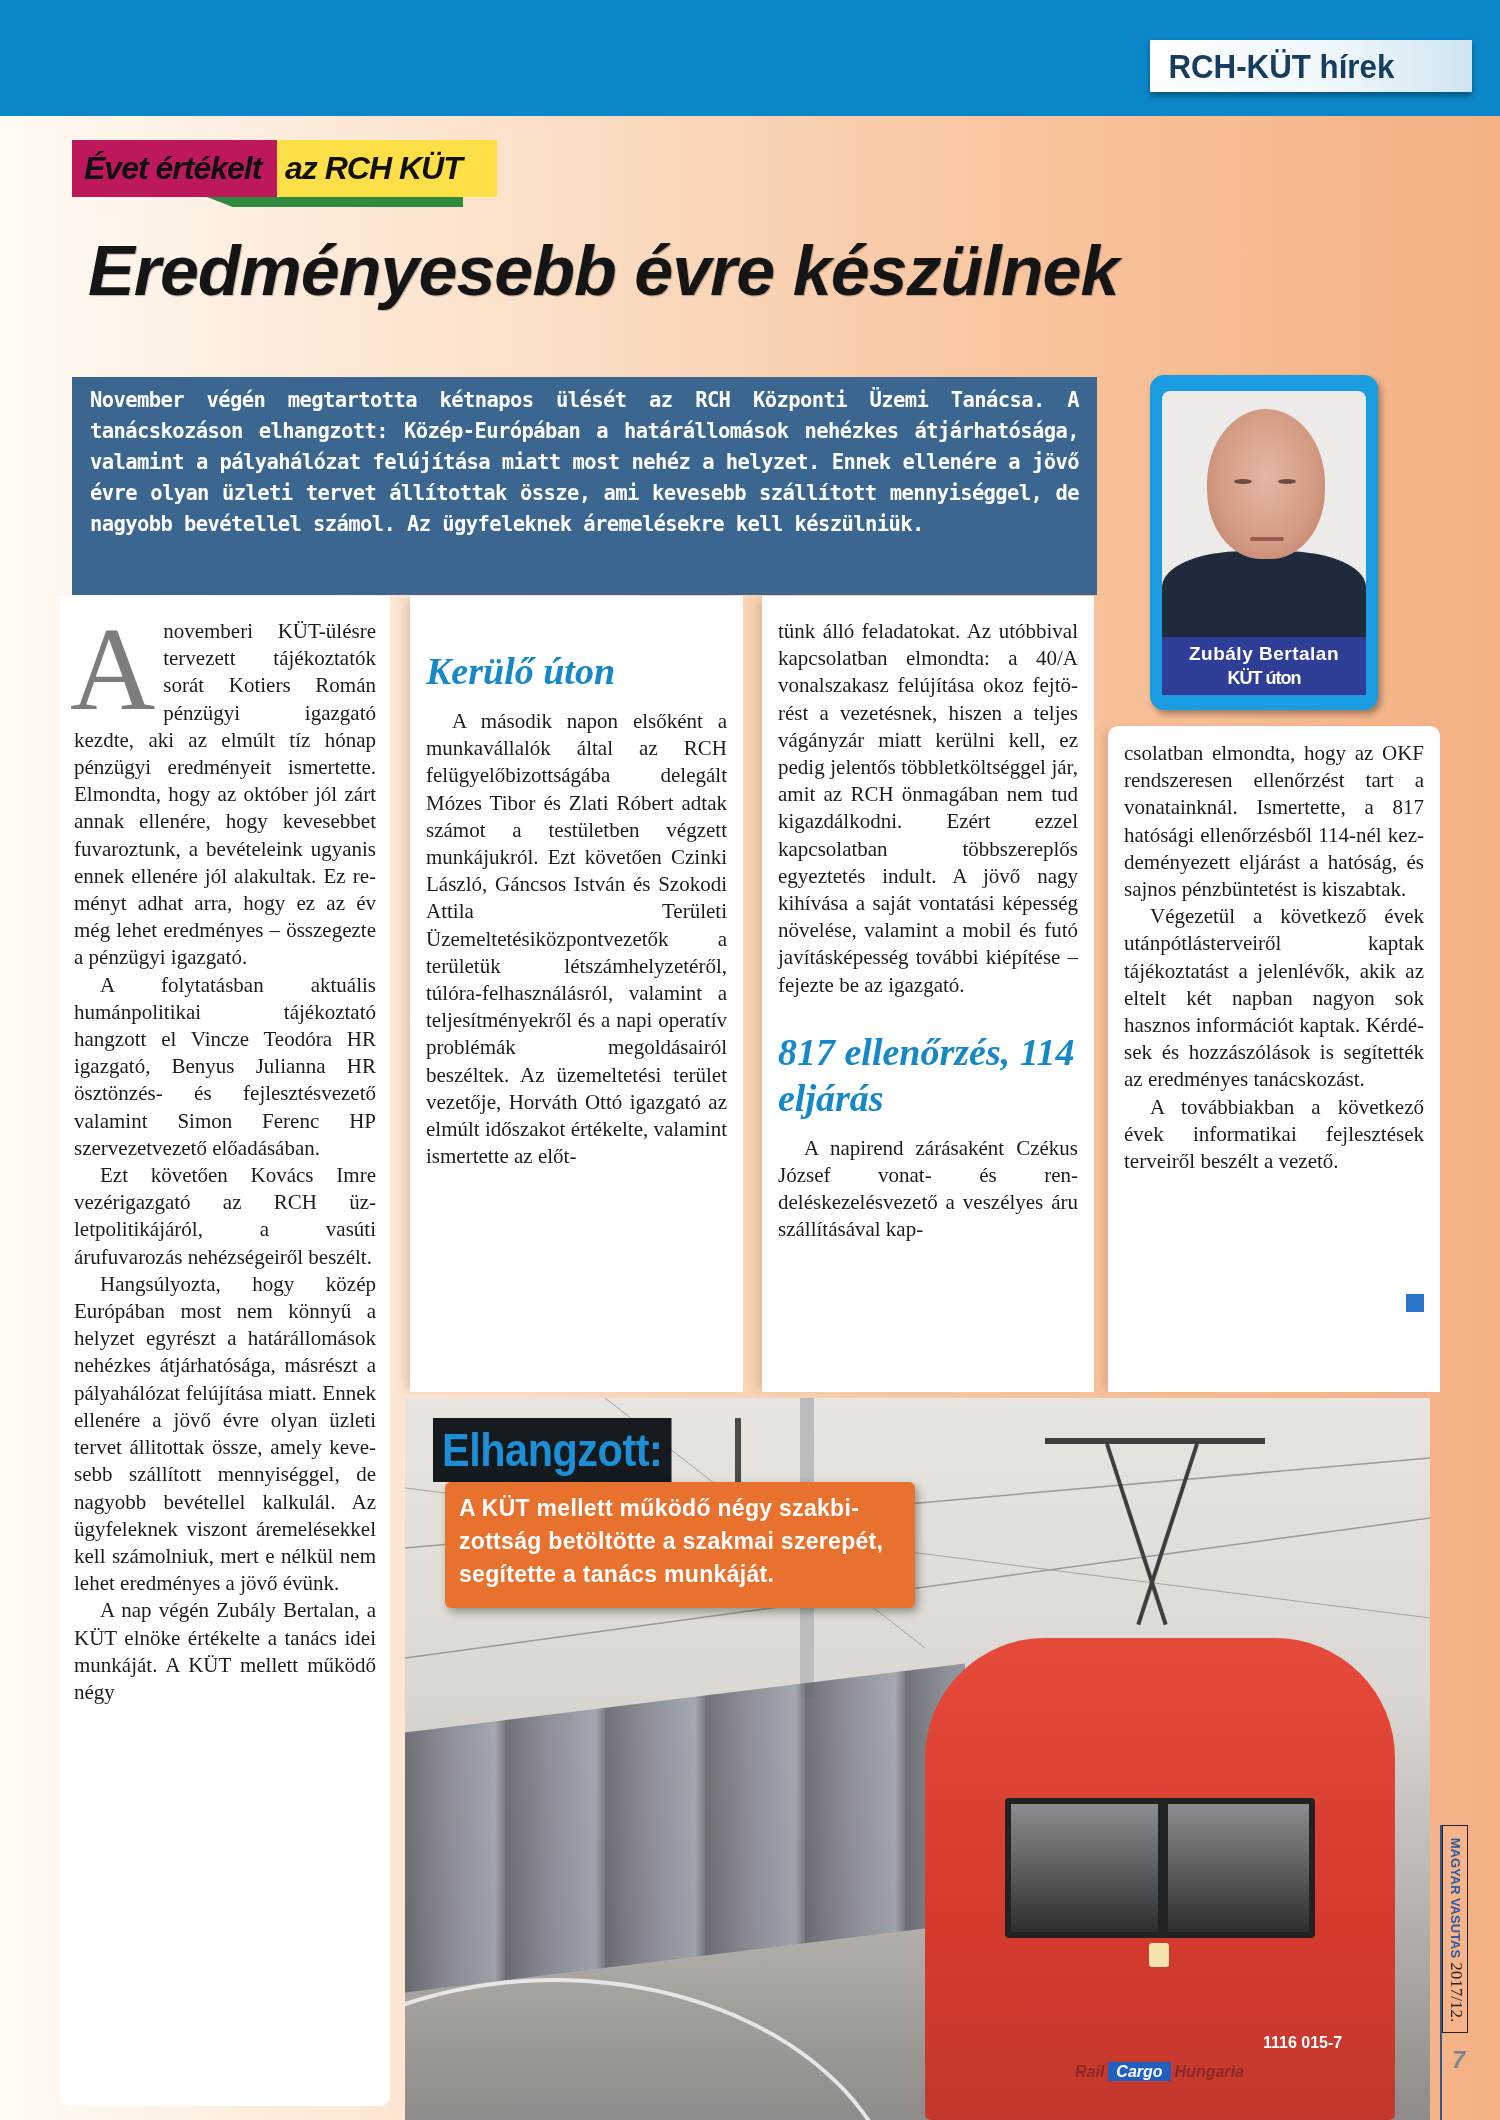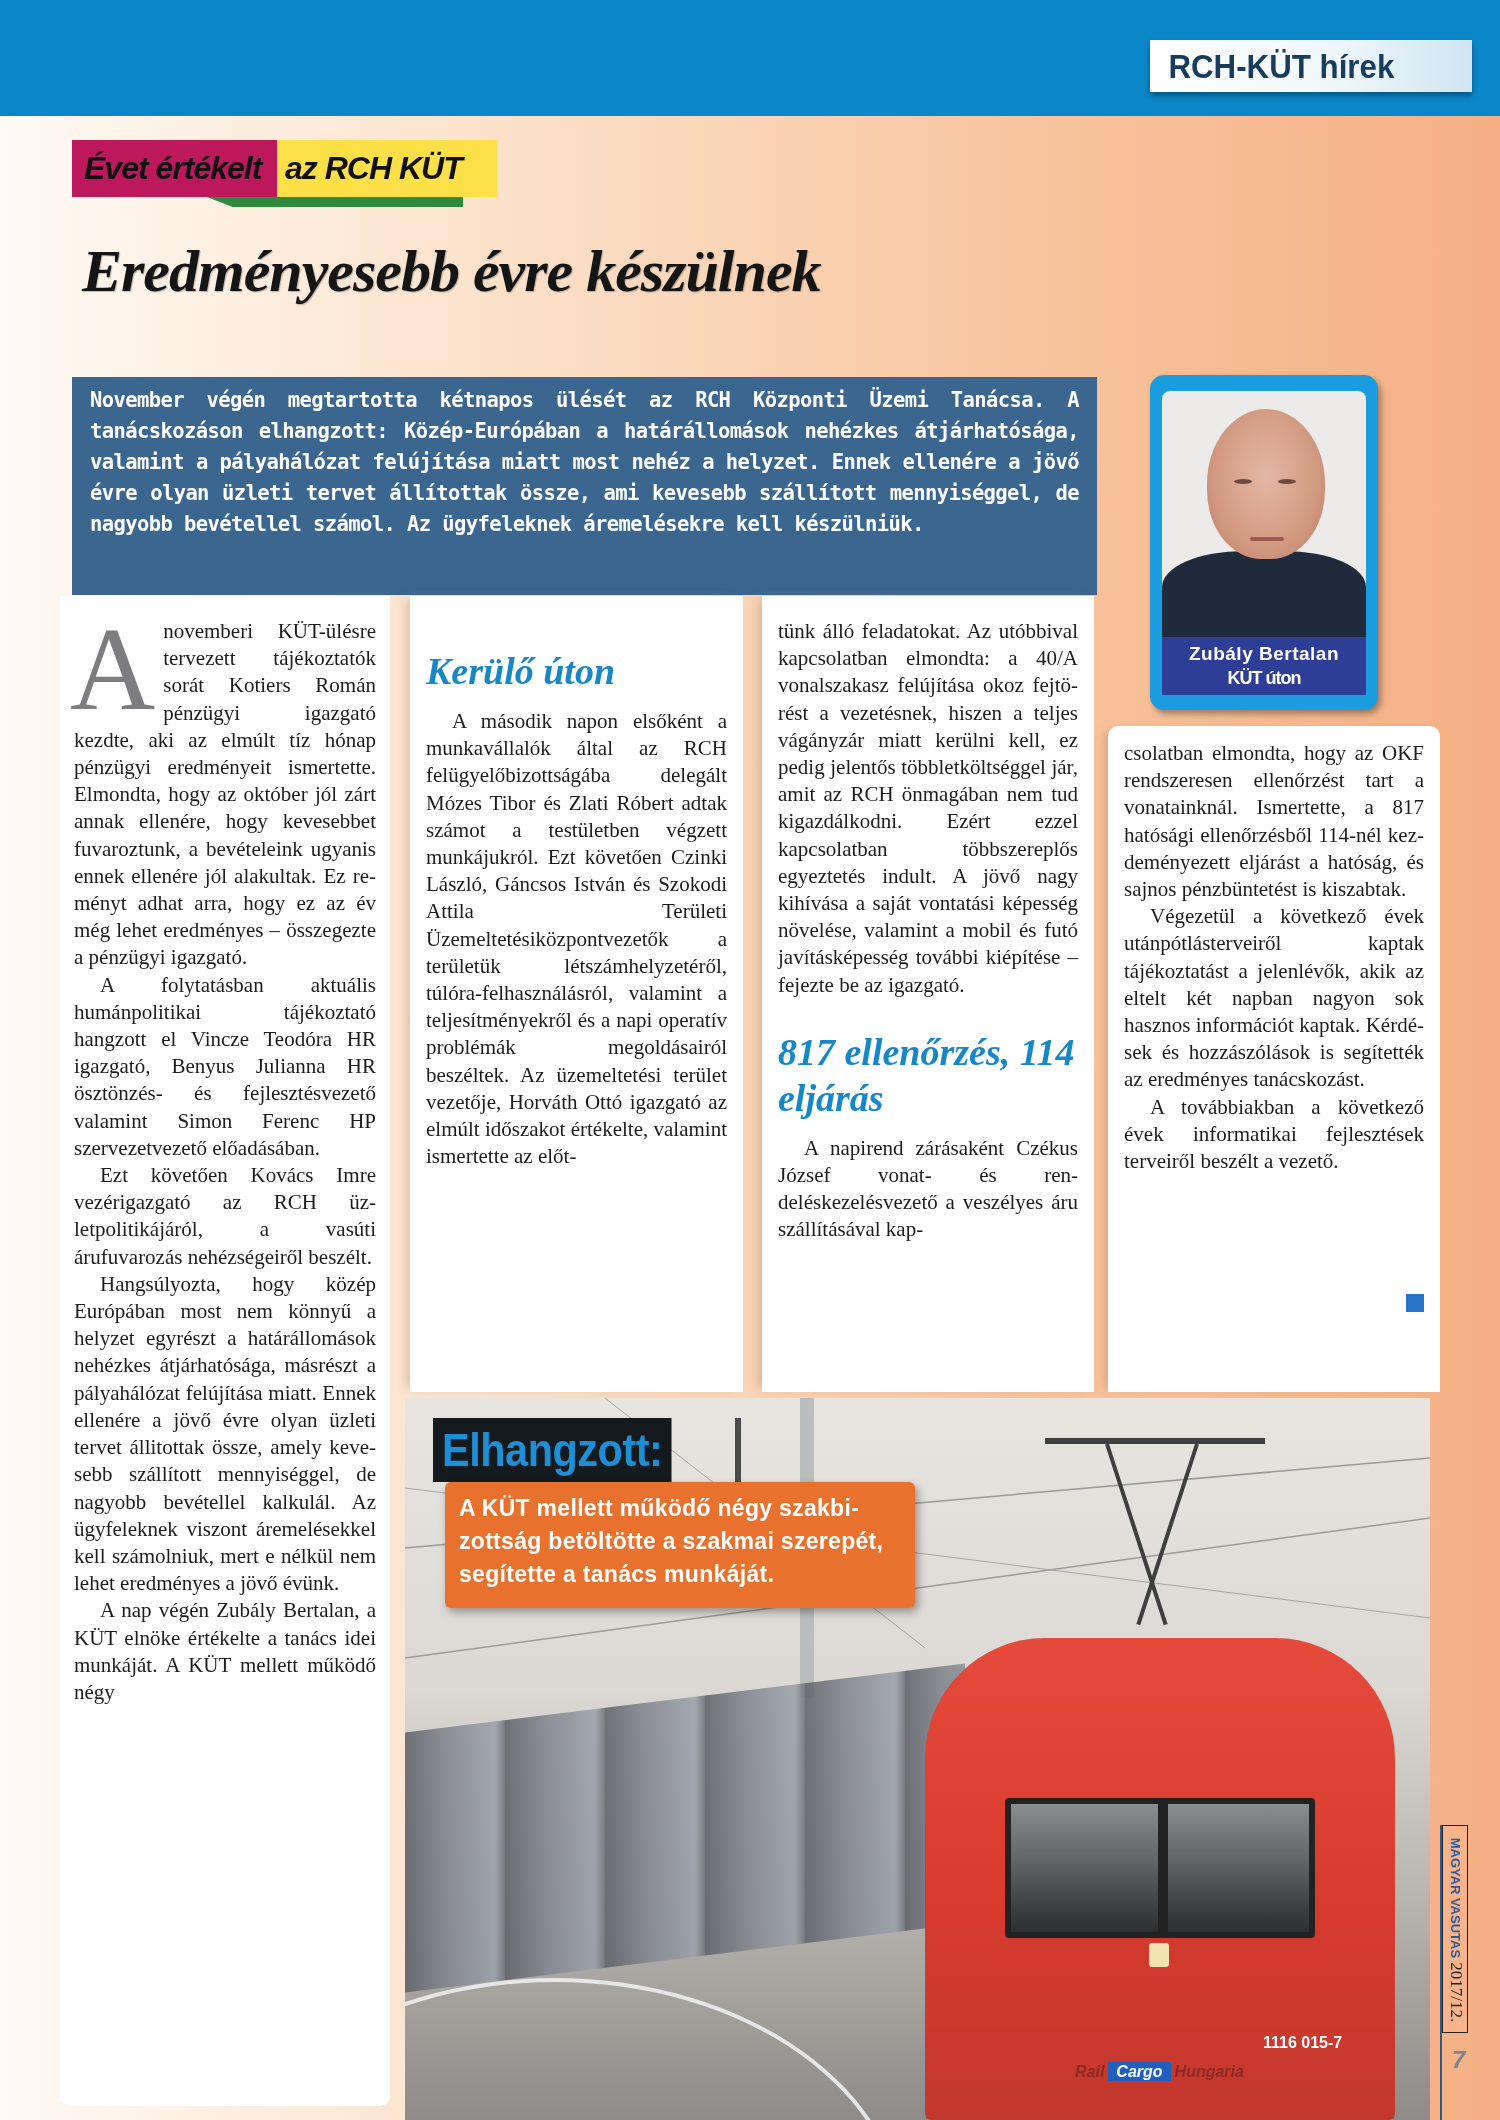--- a/index.html
+++ b/index.html
@@ -30,23 +30,23 @@
     font-style: italic; font-weight: bold; font-size: 32px; color: #111;
     letter-spacing: -1px;
   }
   .kicker-a { left: 0; width: 205px; background: #be185d; padding-left: 12px; }
   .kicker-b { left: 205px; width: 220px; background: #fde047; padding-left: 8px; }
   .kicker-shadow {
     position: absolute; left: 135px; top: 57px; width: 256px; height: 10px;
     background: #2f8a3e; clip-path: polygon(0 0, 100% 0, 100% 100%, 10% 100%);
   }
   .headline {
-    position: absolute; left: 82px; top: 216px; width: 1340px;
-    font-family: Liberation Serif, serif;
-    font-style: italic; font-weight: bold; font-size: 60px; color: #151515;
+    position: absolute; left: 88px; top: 216px; width: 1340px;
+    font-family: Liberation Sans, sans-serif;
+    font-style: italic; font-weight: bold; font-size: 70px; color: #151515;
     letter-spacing: -1px; line-height: 110px;
     text-shadow: 1px 1px 1px rgba(0,0,0,0.25);
   }
   .lead {
     position: absolute; left: 72px; top: 377px; width: 1025px; height: 218px;
     background: #3a6690; color: #ffffff;
     font-family: "DejaVu Sans Mono", "Liberation Mono", monospace;
     font-size: 20.5px; line-height: 31px; padding: 8px 18px 0 18px;
     letter-spacing: -0.6px; font-weight: bold;
     text-align: justify;

